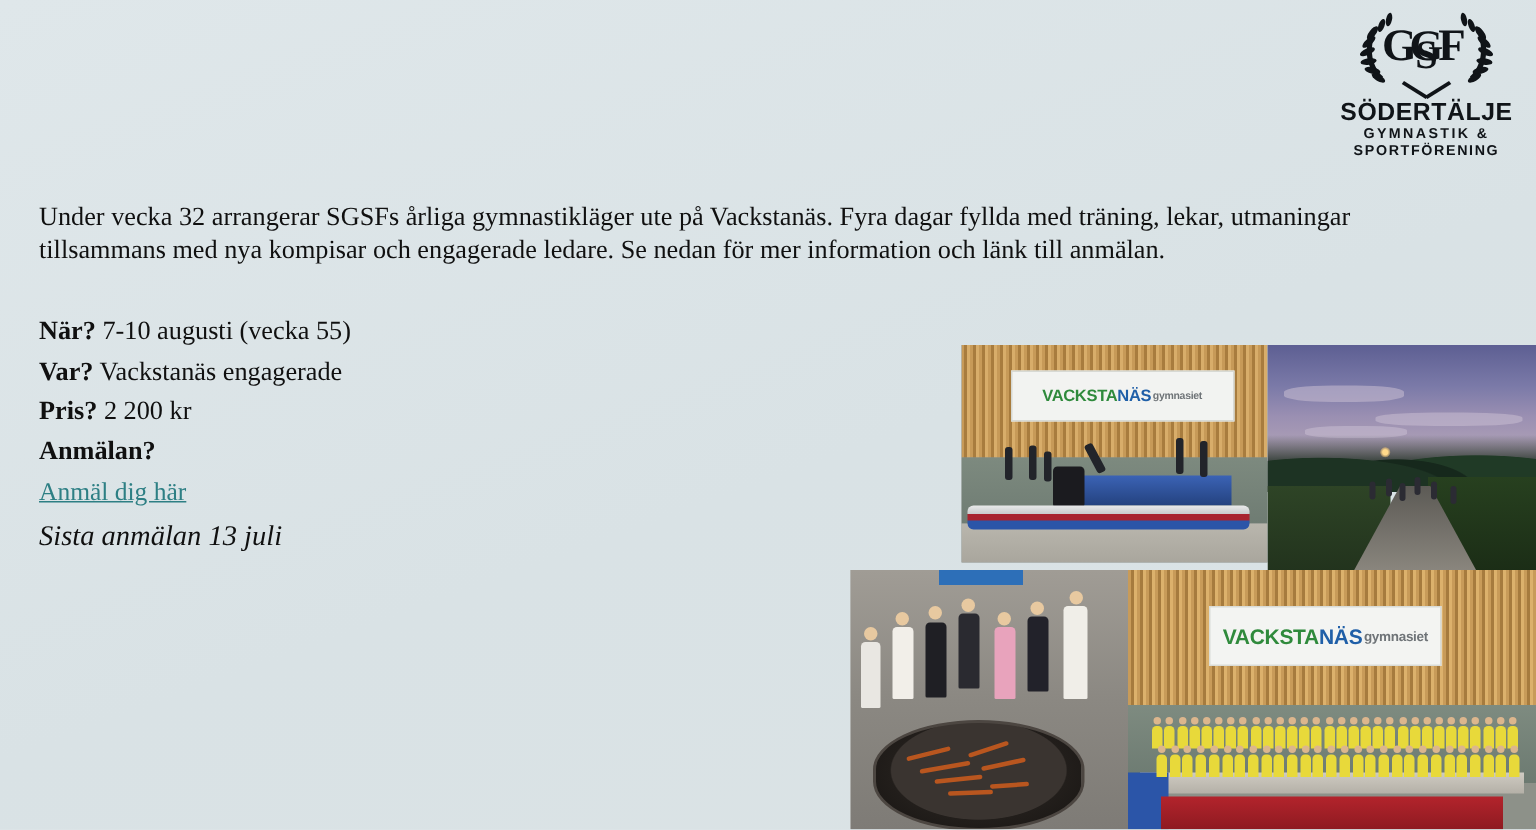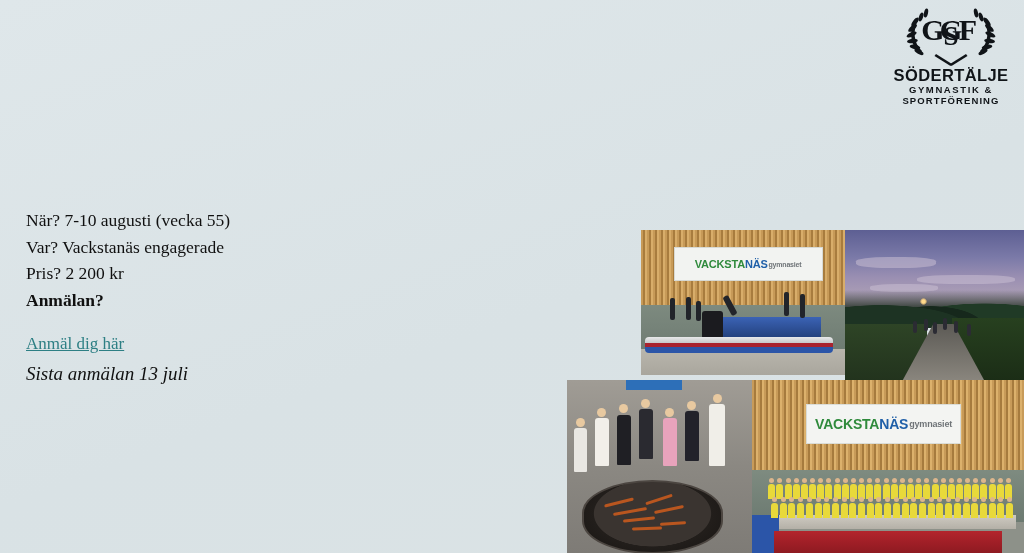--- a/index.html
+++ b/index.html
@@ -71,25 +71,25 @@
   .details {
     position: absolute;
     left: 26px;
     top: 207px;
     width: 505px;
     font-size: 17.5px;
     line-height: 1.52;
     color: #101010;
   }
   .details .row { white-space: normal; }
-  .details b { font-weight: normal; }
+  .details b { font-weight: bold; }
   .signup-label { font-weight: bold; }
   .signup-link {
     display: inline-block;
-    margin-top: 18px;
+    margin-top: 2px;
     color: #2d7f84;
     text-decoration: underline;
     font-size: 17px;
     cursor: pointer;
   }
   .deadline {
     display: block;
     margin-top: 3px;
     font-style: italic;
     font-size: 19px;
@@ -280,20 +280,21 @@
         <text x="49" y="41" text-anchor="middle" font-family="Liberation Serif, serif" font-size="27" font-weight="bold" fill="#101418">S</text>
         <text x="66" y="36" text-anchor="middle" font-family="Liberation Serif, serif" font-size="30" font-weight="bold" fill="#101418">F</text>
       </svg>
     </div>
     <div class="logo-line logo-l1">SÖDERTÄLJE</div>
     <div class="logo-line logo-l2">GYMNASTIK &amp;</div>
     <div class="logo-line logo-l3">SPORTFÖRENING</div>
   </div>
 
 
+  <p class="intro">Under vecka 32 arrangerar SGSFs årliga gymnastikläger ute på Vackstanäs. Fyra dagar fyllda med träning, lekar, utmaningar tillsammans med nya kompisar och engagerade ledare. Se nedan för mer information och länk till anmälan.</p>
 
   <div class="details">
     <div class="row">
       <b>När?</b>
       <span>7-10 augusti (vecka 55)</span>
     </div>
     <div class="row">
       <b>Var?</b>
       <span>Vackstanäs engagerade</span>
     </div>

